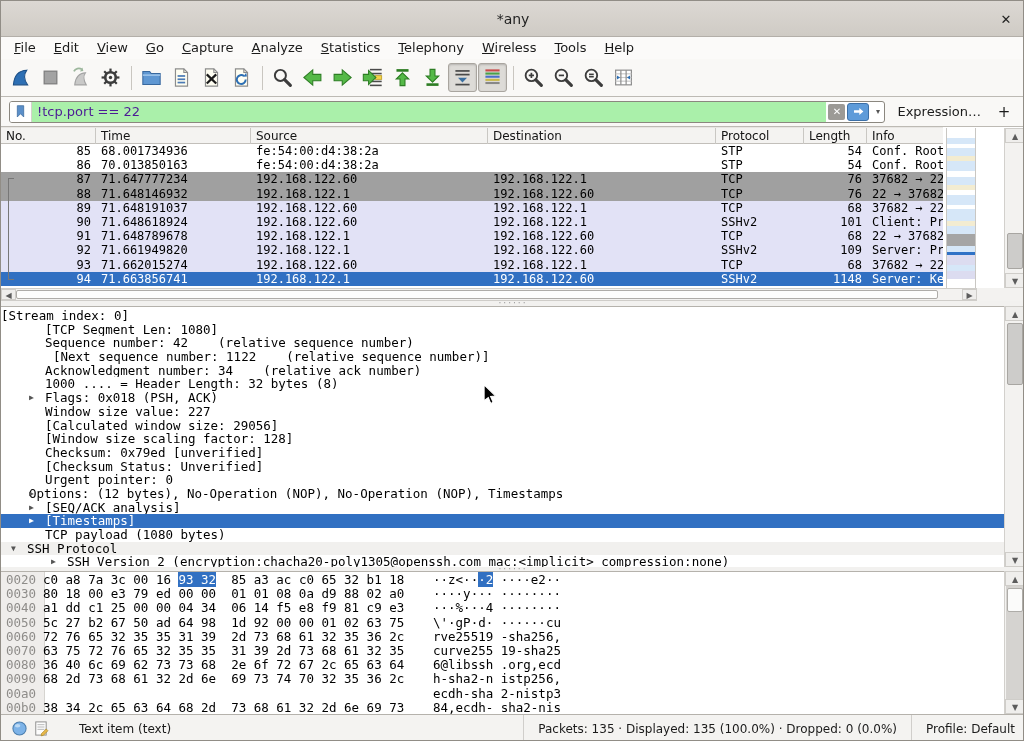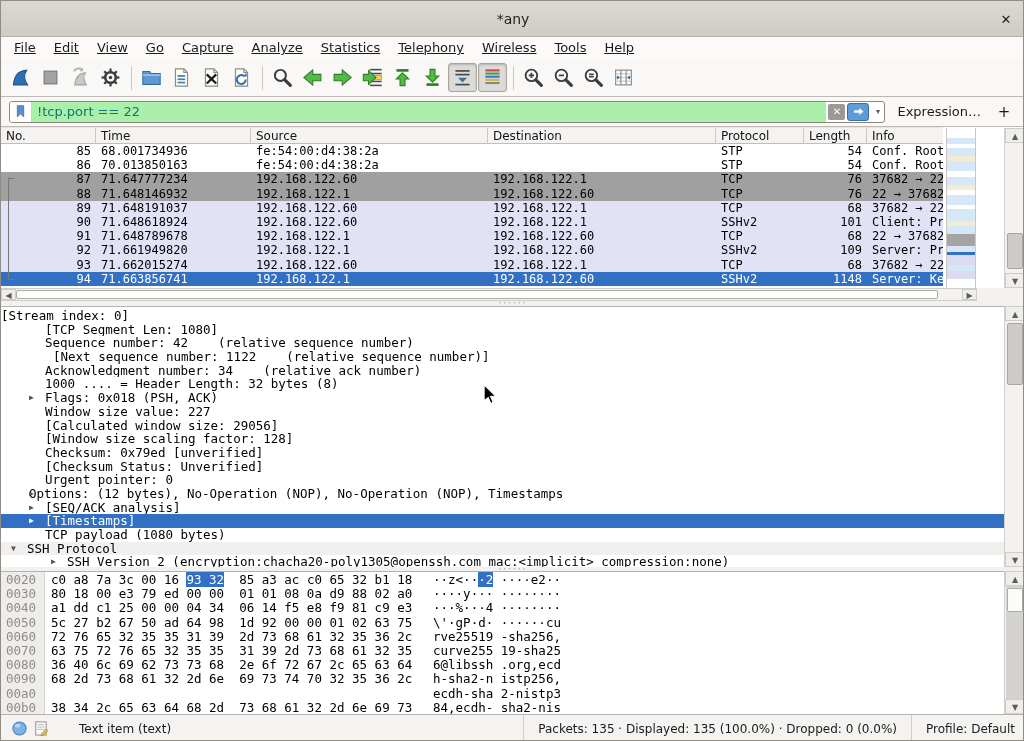--- a/index.html
+++ b/index.html
@@ -12,21 +12,21 @@
   
   .titlebar { position:absolute; left:0; top:0; width:1024px; height:36px;
     background: linear-gradient(#dcd8d3,#cfcbc5); border-bottom:1px solid #b3afa9; }
   .win-title { position:absolute; left:0; right:0; top:0; height:36px; line-height:36px;
     text-align:center; font-size:14px; color:#1f1f1f; }
   .win-close { position:absolute; right:8px; top:8px; width:22px; height:22px;
     text-align:center; line-height:22px; font-size:13px; color:#222; cursor:default; }
   
   .menubar { position:absolute; left:0; top:36px; width:1024px; height:22px;
     background:#fbfaf9; display:flex; align-items:center; padding-left:4px; }
-  .menu-item { padding:0 9px; font-size:13px; color:#1b1b1b; height:22px; line-height:22px;text-decoration:underline; }
+  .menu-item { padding:0 9px; font-size:13px; color:#1b1b1b; height:22px; line-height:22px; }
   .menu-item u { text-decoration:underline; }
   
   .toolbar { position:absolute; left:0; top:58px; width:1024px; height:38px;
     background:#f9f8f6; border-bottom:1px solid #bdbab4;
     display:flex; align-items:center; padding-left:5px; }
   .tb-btn { width:29px; height:29px; display:flex; align-items:center; justify-content:center;
     border:1px solid transparent; border-radius:3px; margin-right:1px; }
   .tb-btn svg { width:21px; height:21px; }
   .tb-btn.pressed { background:#dddbd7; border:1px solid #a9a59f; box-shadow:inset 0 1px 2px rgba(0,0,0,.18); }
   .tb-btn.disabled { opacity:.9; }
@@ -34,21 +34,21 @@
   
   .filterbar { position:absolute; left:0; top:96px; width:1024px; height:30px;
     background:#f9f8f6; border-bottom:1px solid #bdbab4;
     display:flex; align-items:center; padding:0 8px; }
   .filter-box { flex:1; height:22px; border:1px solid #8b877f; border-radius:3px;
     background:#fff; display:flex; align-items:center; overflow:hidden; }
   .bookmark-btn { width:22px; height:20px; display:flex; align-items:center; justify-content:center;
     border-right:1px solid #d4d1cc; background:#fff; }
   .bookmark-btn svg { width:15px; height:15px; }
   .filter-input { flex:1; height:100%; border:none; outline:none; background:#aaf0aa;
-    font-size:13px; color:#0f766e; padding:0 5px; font-family:"DejaVu Sans",sans-serif; }
+    font-size:13px; color:#4c1d95; padding:0 5px; font-family:"DejaVu Sans",sans-serif; }
   .clear-btn { width:17px; height:16px; background:#9c9a96; color:#fff; font-size:10px;
     display:flex; align-items:center; justify-content:center; border-radius:2px; margin:0 2px; }
   .apply-btn { width:22px; height:18px; background:#5e9bd9; border:1px solid #3c6fa6; border-radius:3px;
     display:flex; align-items:center; justify-content:center; margin-right:2px; }
   .apply-btn svg { width:13px; height:13px; }
   .caret-btn { width:13px; font-size:8px; color:#555; text-align:center; }
   .expr-label { margin-left:12px; font-size:13px; color:#1b1b1b; }
   .add-btn { margin-left:14px; margin-right:4px; font-size:15px; color:#1b1b1b; width:18px; text-align:center; }
   
   .pkt-list { position:absolute; left:0; top:126px; width:1024px; height:161px; background:#fff; }
@@ -101,21 +101,21 @@
   .dt-line.sel .exp { color:#fff; }
   .dt-text { display:block; }
   
   .hexpane { position:absolute; left:0; top:570px; width:1003px; height:143px; background:#fff;
     border-top:1px solid #b5b2ac; overflow:hidden; padding-top:1px;
     font-family:"DejaVu Sans Mono","Liberation Mono",monospace; font-size:12.5px; }
   .off-strip { position:absolute; left:0; top:0; width:44px; height:143px;
     background:#efedeb; border-right:1px solid #d6d4d0; }
   .hex-row { position:relative; height:14.2px; line-height:14.2px; white-space:pre; }
   .hex-row .off { position:absolute; left:5px; color:#8e8c89; }
-  .hex-row .hx { position:absolute; left:50px; color:#000; }
+  .hex-row .hx { position:absolute; left:42px; color:#000; }
   .hex-row .asc { position:absolute; left:432px; color:#000; }
   .hl { background:#3170c2; color:#fff; }
   
   .statusbar { position:absolute; left:0; top:713px; width:1024px; height:28px;
     background:#f4f3f1; border-top:1px solid #b5b2ac; display:flex; align-items:center;
     font-size:12px; color:#1b1b1b; }
   .sb-icon { width:18px; height:18px; margin-left:10px; display:flex; align-items:center; }
   .sb-icon svg { width:17px; height:17px; }
   .sb-text { margin-left:28px; }
   .sb-right { margin-left:auto; display:flex; align-items:center; height:100%; }

